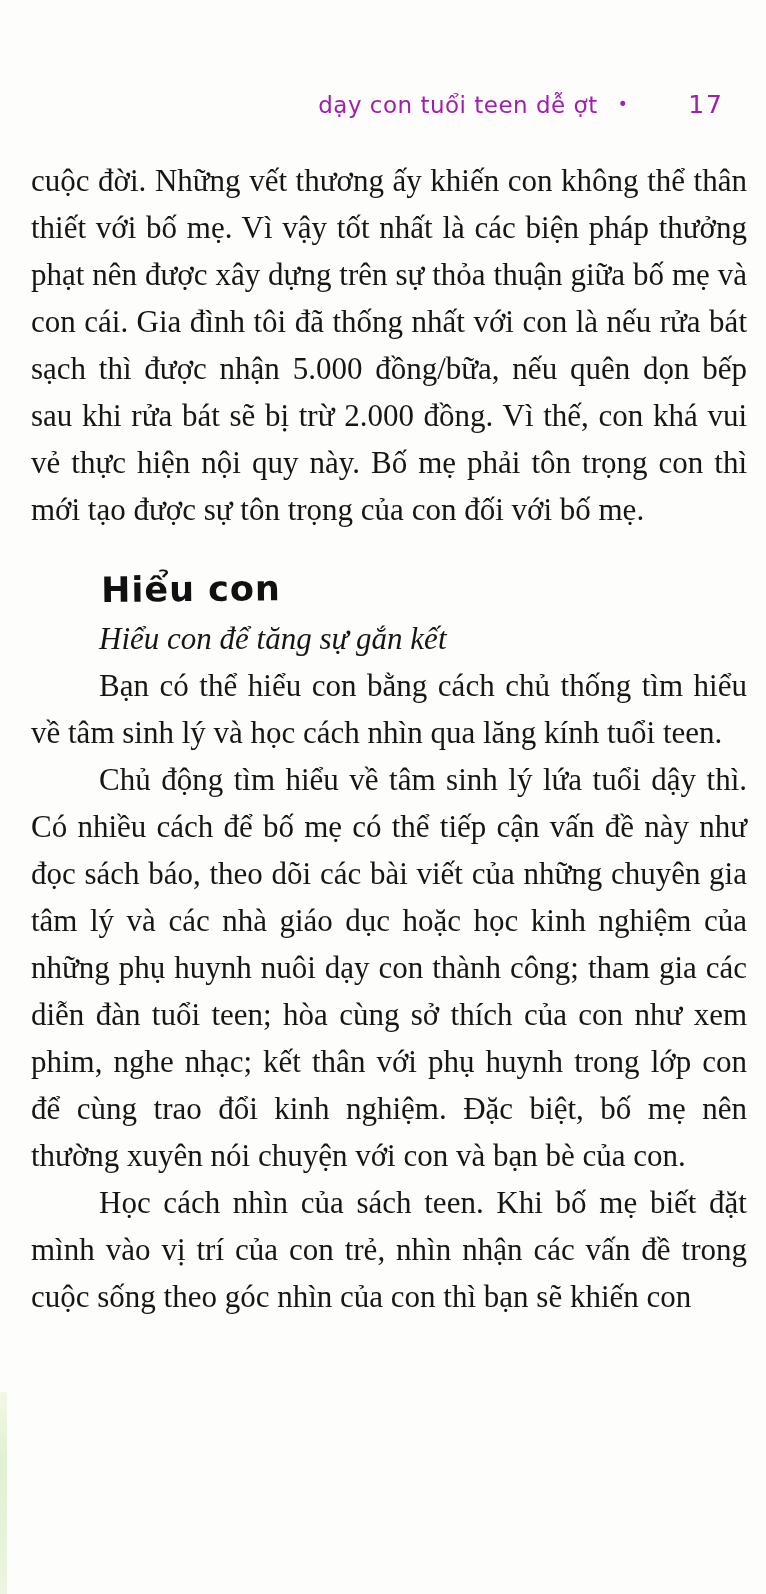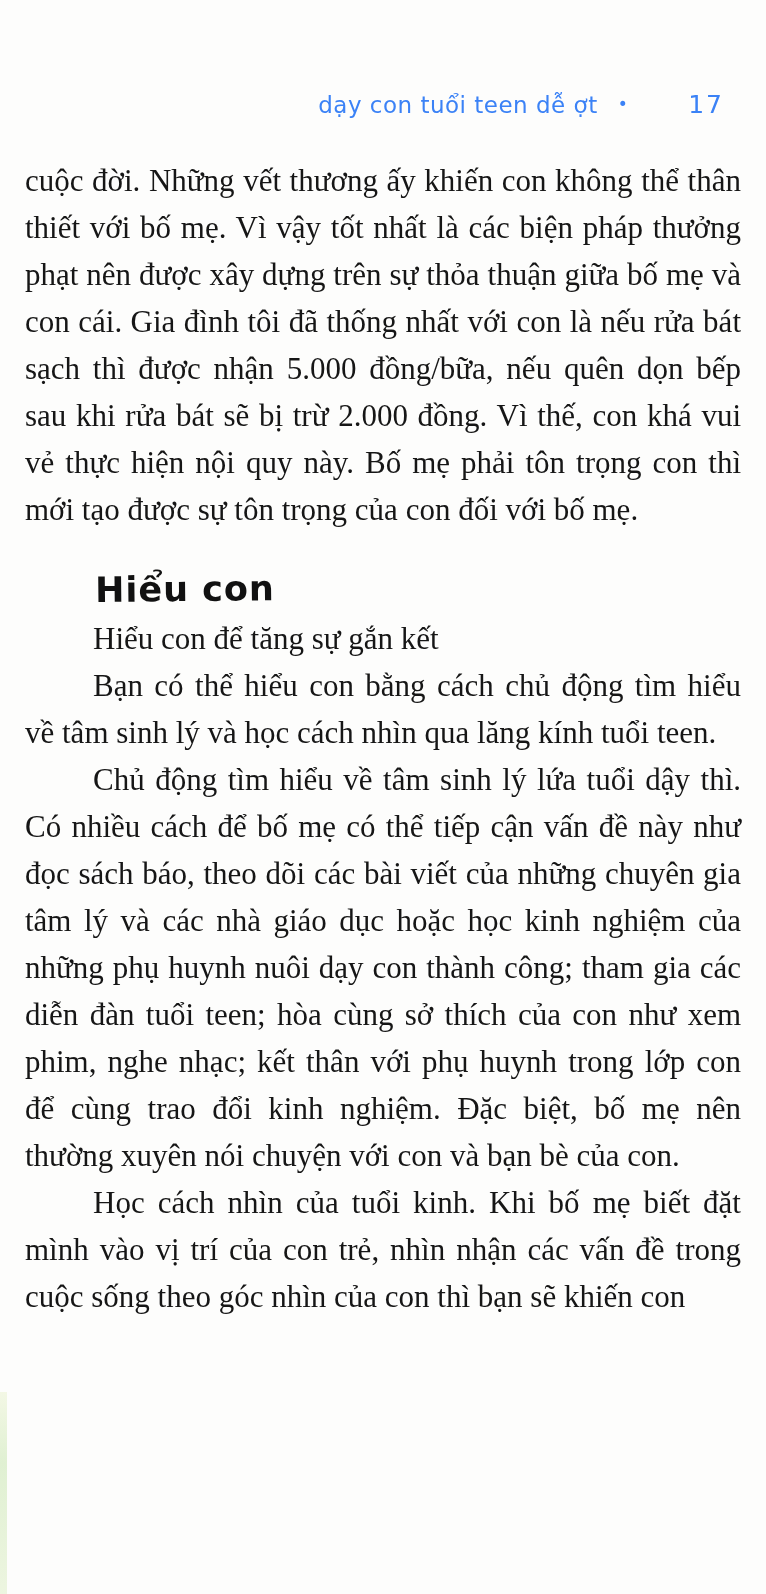--- a/index.html
+++ b/index.html
@@ -23,38 +23,38 @@
     top: 90px;
     left: 0;
     right: 42px;
     display: flex;
     justify-content: flex-end;
     align-items: center;
     font-family: "DejaVu Sans", sans-serif;
     font-size: 23px;
     font-weight: 500;
     letter-spacing: 0.5px;
-    color: #3b82f6;
+    color: #a21caf;
     padding-left: 20px;
   }
   .rh-bullet {
     margin: 0 24px 0 20px;
     font-size: 17px;
     line-height: 1;
   }
   .rh-page {
     letter-spacing: 2px;
     font-size: 25px;
     margin-left: 36px;
   }
   
   .body-text {
     position: absolute;
     top: 157px;
-    left: 25px;
+    left: 31px;
     width: 716px;
     font-size: 31px;
     line-height: 47px;
     text-align: justify;
     color: #161616;
   }
   .body-text p { margin: 0; }
   .para { margin-top: 25px; }
   .para.first { margin-top: 0; }
   .indent { text-indent: 68px; }
@@ -67,20 +67,21 @@
     font-size: 35px;
     line-height: 50px;
     letter-spacing: 1px;
     color: #111;
     transform: rotate(-0.6deg);
     transform-origin: left center;
   }
   .subheading {
     margin: 16px 0 0 0;
     text-indent: 68px;
+    font-style: italic;
     font-size: 31px;
     line-height: 47px;
   }
   
   .scan-artifact {
     position: absolute;
     left: 0;
     top: 1392px;
     width: 7px;
     height: 202px;
@@ -103,23 +104,23 @@
   </div>
 
   <div class="body-text">
 
     <p class="para first">cuộc đời. Những vết thương ấy khiến con không thể thân thiết với bố mẹ. Vì vậy tốt nhất là các biện pháp thưởng phạt nên được xây dựng trên sự thỏa thuận giữa bố mẹ và con cái. Gia đình tôi đã thống nhất với con là nếu rửa bát sạch thì được nhận 5.000 đồng/bữa, nếu quên dọn bếp sau khi rửa bát sẽ bị trừ 2.000 đồng. Vì thế, con khá vui vẻ thực hiện nội quy này. Bố mẹ phải tôn trọng con thì mới tạo được sự tôn trọng của con đối với bố mẹ.</p>
 
     <h2 class="section-heading">Hiểu con</h2>
 
     <p class="subheading">Hiểu con để tăng sự gắn kết</p>
 
-    <p class="para indent">Bạn có thể hiểu con bằng cách chủ động tìm hiểu về tâm sinh lý và học cách nhìn qua lăng kính tuổi teen.</p>
+    <p class="para indent">Bạn có thể hiểu con bằng cách chủ thống tìm hiểu về tâm sinh lý và học cách nhìn qua lăng kính tuổi teen.</p>
 
     <p class="para indent"><span class="lead-italic">Chủ động tìm hiểu về tâm sinh lý lứa tuổi dậy thì.</span><span> Có nhiều cách để bố mẹ có thể tiếp cận vấn đề này như đọc sách báo, theo dõi các bài viết của những chuyên gia tâm lý và các nhà giáo dục hoặc học kinh nghiệm của những phụ huynh nuôi dạy con thành công; tham gia các diễn đàn tuổi teen; hòa cùng sở thích của con như xem phim, nghe nhạc; kết thân với phụ huynh trong lớp con để cùng trao đổi kinh nghiệm. Đặc biệt, bố mẹ nên thường xuyên nói chuyện với con và bạn bè của con.</span></p>
 
-    <p class="para indent"><span class="lead-italic">Học cách nhìn của tuổi kinh.</span><span> Khi bố mẹ biết đặt mình vào vị trí của con trẻ, nhìn nhận các vấn đề trong cuộc sống theo góc nhìn của con thì bạn sẽ khiến con</span></p>
+    <p class="para indent"><span class="lead-italic">Học cách nhìn của sách teen.</span><span> Khi bố mẹ biết đặt mình vào vị trí của con trẻ, nhìn nhận các vấn đề trong cuộc sống theo góc nhìn của con thì bạn sẽ khiến con</span></p>
 
   </div>
 
   <div class="scan-artifact"></div>
 
 </div>
 
 </body></html>

